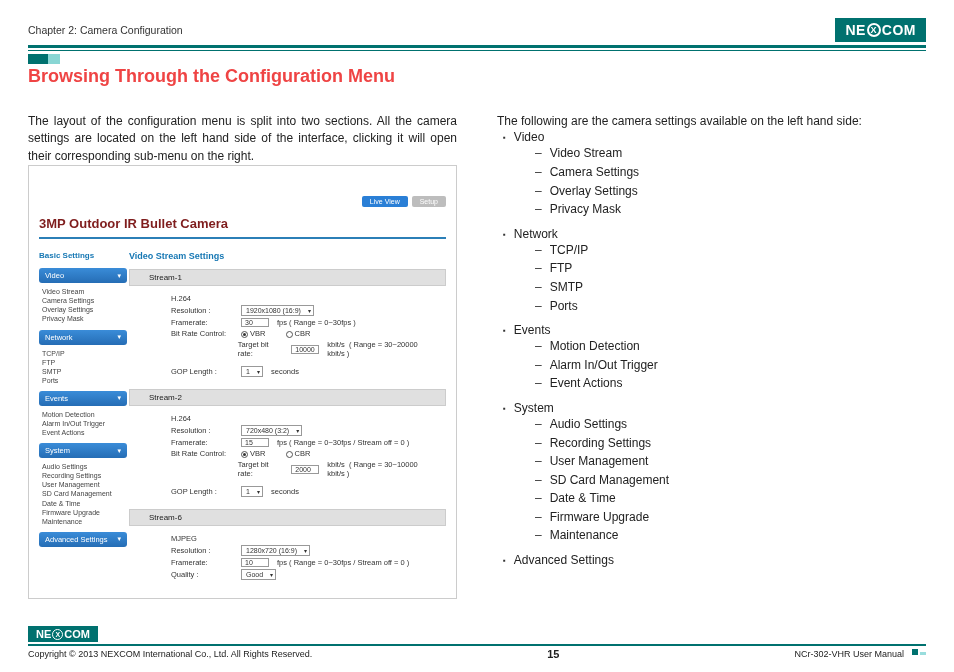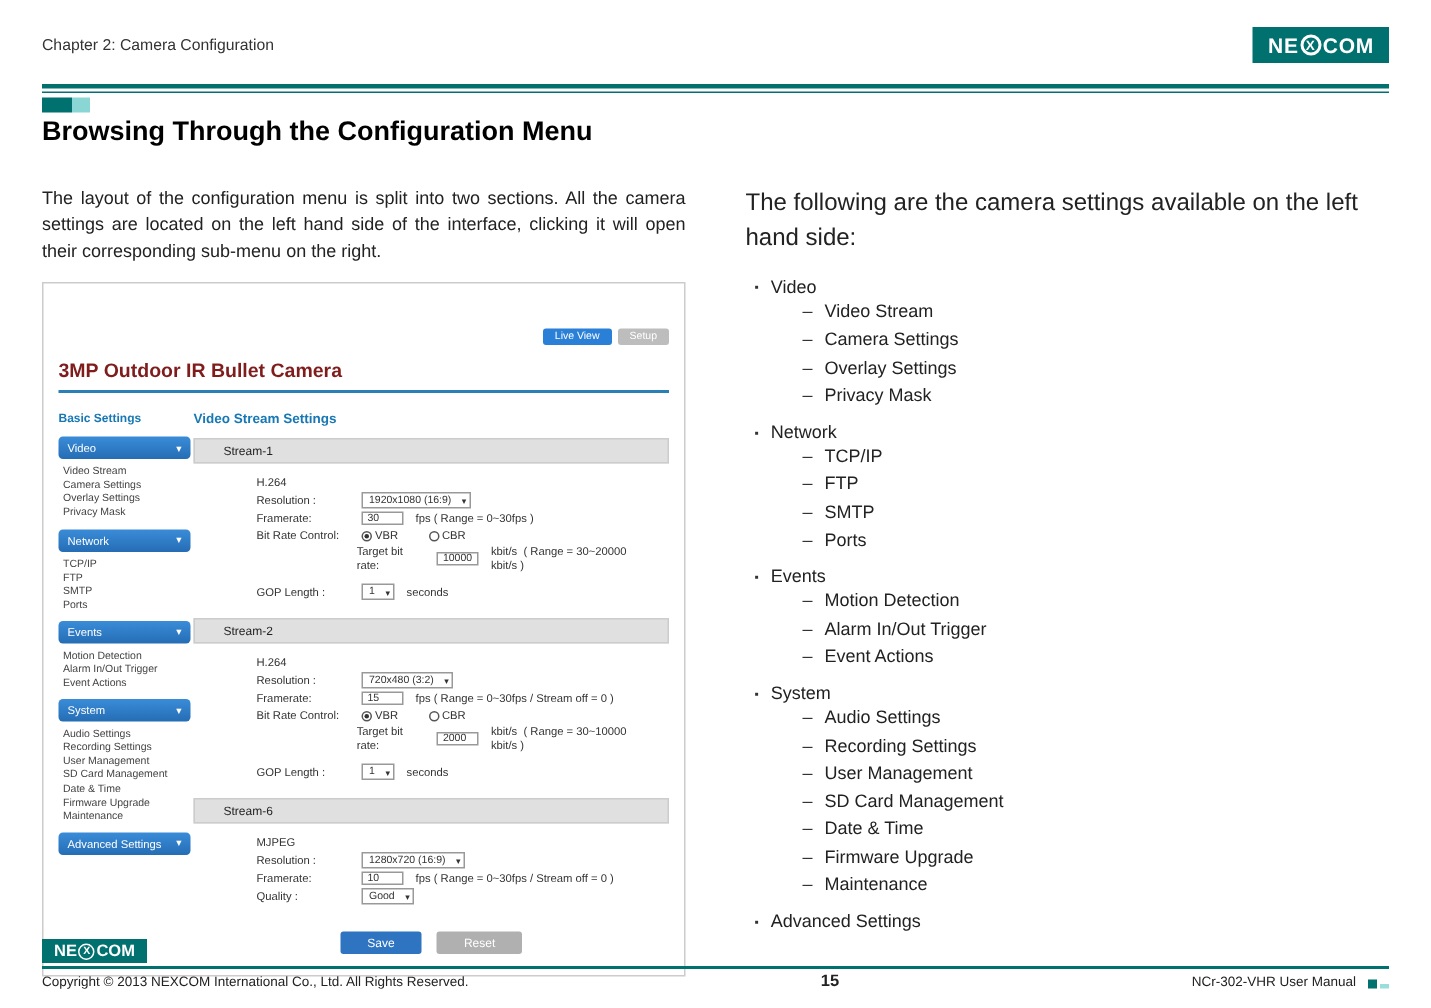--- a/index.html
+++ b/index.html
@@ -1,30 +1,30 @@
 <!DOCTYPE html>
 <html><head>
 <meta charset="utf-8">
 <style>
   * { box-sizing: border-box; margin: 0; padding: 0; }
   body { font-family: Arial, Helvetica, sans-serif; font-size: 11px; color: #222; background: #fff; width: 954px; height: 672px; position: relative; }
   .page { padding: 18px 28px 0 28px; }
-  .top-row { display: flex; justify-content: space-between; align-items: center; border-bottom: 3px solid #00716f; padding-bottom: 14px; margin-bottom: 2px; }
+  .top-row { display: flex; justify-content: space-between; align-items: center; border-bottom: 3px solid #00716f; padding-bottom: 3px; margin-bottom: 2px; }
   .chapter { font-size: 10.5px; color: #333; }
   .logo-top { background: #00716f; color:#fff; padding:4px 10px; font-weight:bold; font-size:14px; letter-spacing:0.5px; display:flex; align-items:center;}
   .logo-top .x { color:#fff; border:2px solid #fff; border-radius:50%; width:14px; height:14px; display:inline-flex; align-items:center; justify-content:center; font-size:9px; margin:0 1px;}
   .thin-line { border-top:1px solid #00716f; margin-top:1px; }
   .tab { width:34px; height:12px; margin-top:3px;}
   .tab .c1 { display:inline-block; width:20px; height:10px; background:#00716f;}
   .tab .c2 { display:inline-block; width:12px; height:10px; background:#89d6d4;}
   .main { display:flex; gap:40px; margin-top:26px;}
   .col { flex:1; }
-  h2.title { font-size:18px; font-weight:bold; color:#000000; margin-bottom:18px;}
-  .intro { font-size:12px; text-align:justify; line-height:1.45; color:#222; margin-bottom:12px;}
-  .intro-right { font-size:16px; line-height:1.45; color:#222; margin-bottom:14px;}
+  h2.title { font-size:18px; font-weight:bold; color:#ef4444; margin-bottom:18px;}
+  .intro { font-size:12px; text-align:justify; line-height:1.45; color:#222; }
+  .intro-right { font-size:12px; line-height:1.45; color:#222; }
   .list-area { font-size:12px; color:#222; margin-left:6px;}
   .list-area .cat { margin-bottom:8px;}
   .list-area .bullet::before { content:"▪"; font-size:8px; margin-right:8px; position:relative; top:-1px; color:#333;}
   .list-area .sub { margin-left:32px;}
   .list-area .sub div::before { content:"–"; margin-right:8px; color:#333;}
   .list-area .sub div { line-height:1.55;}
 
   
   .shot { border:1px solid #ccc; background:#fff; font-size:8px; }
   .shot-header { display:flex; justify-content:space-between; align-items:center; padding:6px 10px 4px 10px;}
@@ -207,24 +207,20 @@
                     <span class="lbl">Framerate:</span>
                     <span class="inp">10</span> 
                     <span>fps  ( Range = 0~30fps / Stream off = 0 )</span>
                   </div>
                   <div class="row-f">
                     <span class="lbl">Quality :</span>
                     <span class="sel">Good</span>
                   </div>
                 </div>
               </div>
-            <div class="btn-row">
-              <span class="btn b-save">Save</span>
-              <span class="btn b-reset">Reset</span>
-            </div>
           </div>
         </div>
       </div>
     </div>
 
     <div class="col">
       <div class="intro-right">The following are the camera settings available on the left hand side:</div>
       <div class="list-area" id="settings-list">
           <div class="cat">
             <div class="bullet">Video</div>
@@ -275,21 +271,21 @@
 <div class="footer-wrap">
   <div class="logo-bot">
     <span>NE</span>
       <span class="x">X</span>
       <span>COM</span>
   </div>
   <div class="footer-line"></div>
   <div class="footer-row">
     <div>Copyright © 2013 NEXCOM International Co., Ltd. All Rights Reserved.</div>
     <div class="page-num">15</div>
-    <div style="display:flex; align-items:flex-end; gap:8px;">
+    <div style="display:flex; align-items:flex-start; gap:8px;">
       <span>NCr-302-VHR User Manual</span>
       <span class="deco-right">
           <span class="sq"></span>
           <span class="sq2"></span>
         </span>
     </div>
   </div>
 </div>
 
 </body></html>

